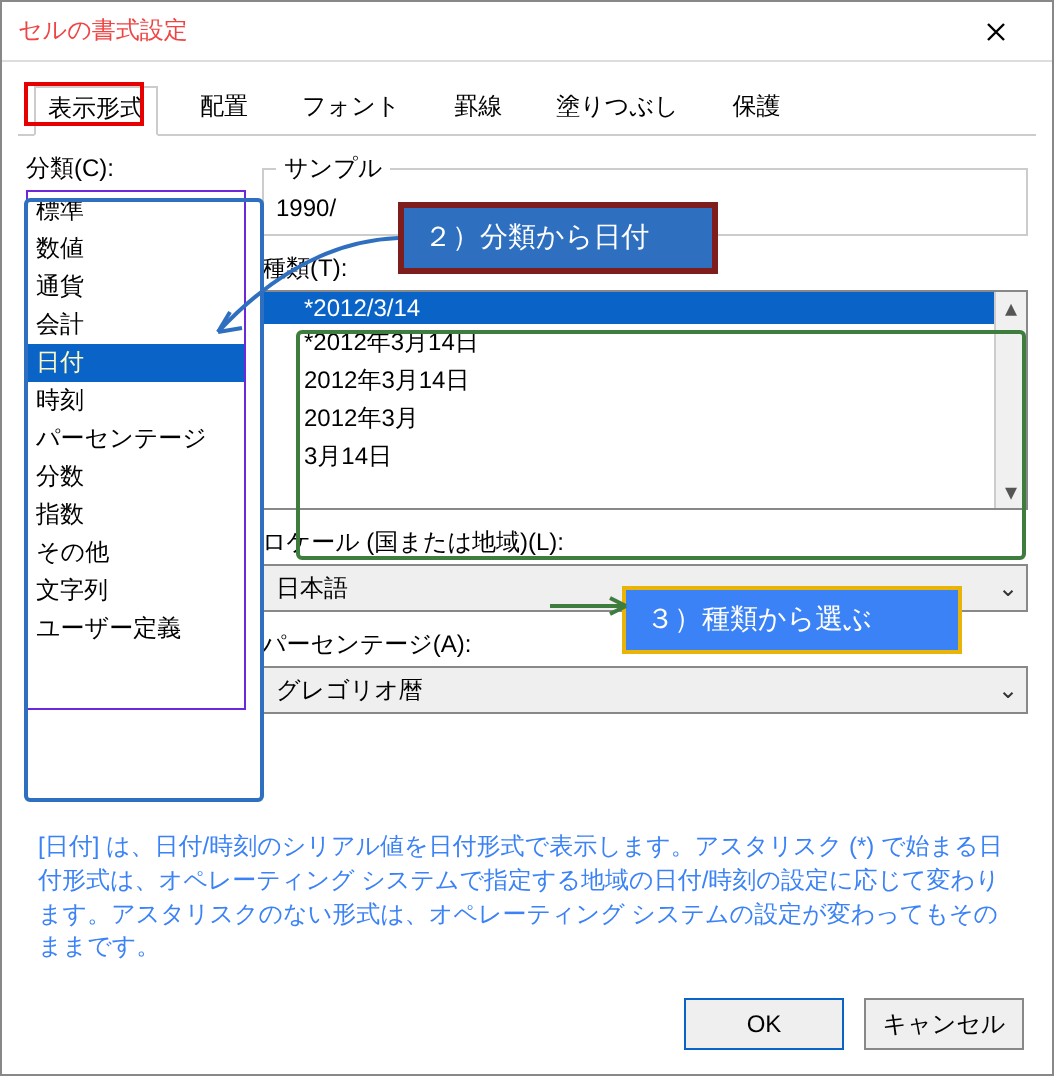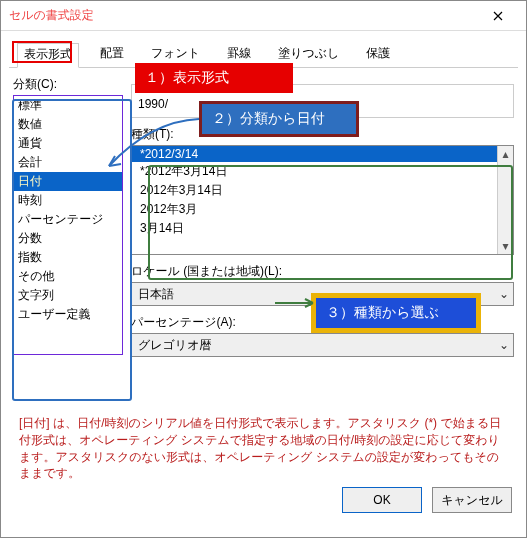--- a/index.html
+++ b/index.html
@@ -10,45 +10,45 @@
   .close { width: 40px; height: 28px; display:flex; align-items:center; justify-content:center; }
   .close svg { width:10px; height:10px; }
   .tabs { display: flex; padding: 8px 8px 0 8px; gap: 15px; border-bottom: 1px solid #ccc; margin: 4px 8px 0 8px; }
   .tab { padding: 2px 6px 4px 6px; color: #000; cursor: default; }
   .tab.active { border: 1px solid #ccc; border-bottom: 1px solid #fff; margin-bottom: -1px; background: #fff; }
   .redbox { position: absolute; border: 2px solid #e60000; pointer-events: none; }
   .redtabbox { left: 11px; top: 40px; width: 60px; height: 22px; }
   .callout { position: absolute; color: #fff; font-weight: normal; padding: 6px 10px; font-size: 14px; }
   .callout.red { background: #e60000; }
   .callout.blue { background: #2e6fbf; border: 3px solid #7f1d1d; }
-  .callout.green { background: #1d4ed8; border: 5px solid #eab308; }
+  .callout.green { background: #3b82f6; border: 2px solid #eab308; }
   .body { display: flex; padding: 8px 12px; gap: 8px; }
   .leftcol { width: 110px; }
   .label { margin-bottom: 2px; }
   .listbox { border: 1px solid #6d28d9; height: 260px; overflow: hidden; background: #fff; }
   .listbox .item { padding: 1px 4px; cursor: default; }
   .listbox .item.selected { background: #0a64c8; color: #fef9c3; }
   .bluebox { position: absolute; border: 2px solid #2e6fbf; pointer-events: none; }
   .bluelistbox { left: 11px; top: 98px; width: 120px; height: 302px; border-radius: 3px; }
   .rightcol { flex: 1; }
   .group { margin-bottom: 8px; }
   fieldset { border: 1px solid #ccc; padding: 4px 6px 6px 6px; margin:0;}
   legend { padding: 0 4px; }
   .typelist { border: 1px solid #888; height: 110px; background: #fff; display: flex; }
   .typelist .items { flex:1; overflow:hidden; }
-  .typelist .items .item { padding: 1px 8px; }
+  .typelist .items .item { padding: 1px 20px; }
   .typelist .items .item.selected { background: #0a64c8; color: #fff; }
   .scrollbar { width: 16px; background: #f0f0f0; border-left: 1px solid #ccc; display:flex; flex-direction:column; justify-content:space-between; align-items:center; }
   .scrollbar .arrow { width: 100%; height: 16px; display:flex; align-items:center; justify-content:center; color:#555;}
   .greenbox { position: absolute; border: 2px solid #3f7d3f; pointer-events: none; border-radius: 3px; }
   .greentypebox { left: 147px; top: 164px; width: 365px; height: 115px; }
   .combo { width: 100%; height: 24px; border: 1px solid #888; background: #efefef; display:flex; align-items:center; justify-content:space-between; padding: 0 4px 0 6px; }
   .combo .chev { color:#333; }
-  .desc { position: absolute; left: 18px; top: 414px; right: 18px; color: #b91c1c; line-height: 1.4; }
-  .buttons { position: absolute; bottom: 24px; right: 14px; display: flex; gap: 10px; }
+  .desc { position: absolute; left: 18px; top: 414px; right: 18px; color: #3b82f6; line-height: 1.4; }
+  .buttons { position: absolute; bottom: 12px; right: 14px; display: flex; gap: 10px; }
   .btn { min-width: 80px; height: 26px; border: 1px solid #888; background: #efefef; display:flex; align-items:center; justify-content:center; }
   .btn.ok { border: 1px solid #0a64c8; }
   
   .arrowline { position:absolute; stroke:#2e6fbf; fill:none; stroke-width:2; pointer-events:none; }
 </style>
 </head>
 <body>
 
 <div class="window">
 
@@ -64,21 +64,20 @@
   <div class="tabs">
     <div class="tab active">表示形式</div>
     <div class="tab">配置</div>
     <div class="tab">フォント</div>
     <div class="tab">罫線</div>
     <div class="tab">塗りつぶし</div>
     <div class="tab">保護</div>
   </div>
 
   <div class="redbox redtabbox"></div>
-  <div class="callout red" style="left:134px; top:62px; width:158px;">１）表示形式</div>
 
   <div class="body">
     <div class="leftcol">
       <div class="label">分類(C):</div>
       <div class="listbox">
         <div class="item">標準</div>
         <div class="item">数値</div>
         <div class="item">通貨</div>
         <div class="item">会計</div>
         <div class="item selected">日付</div>

